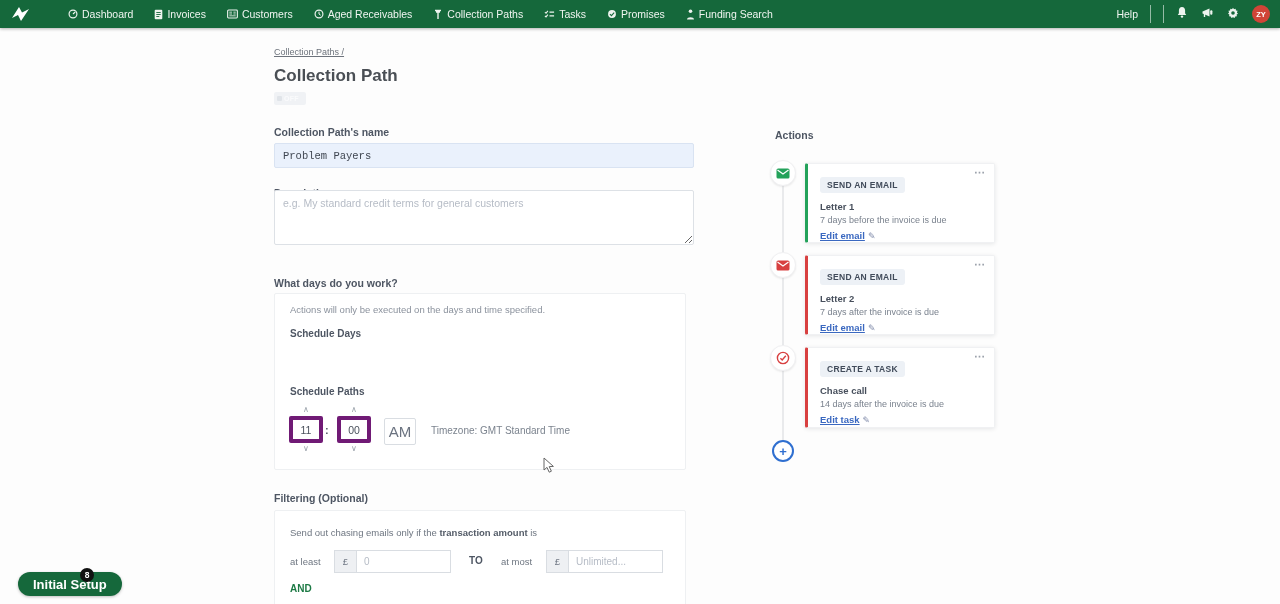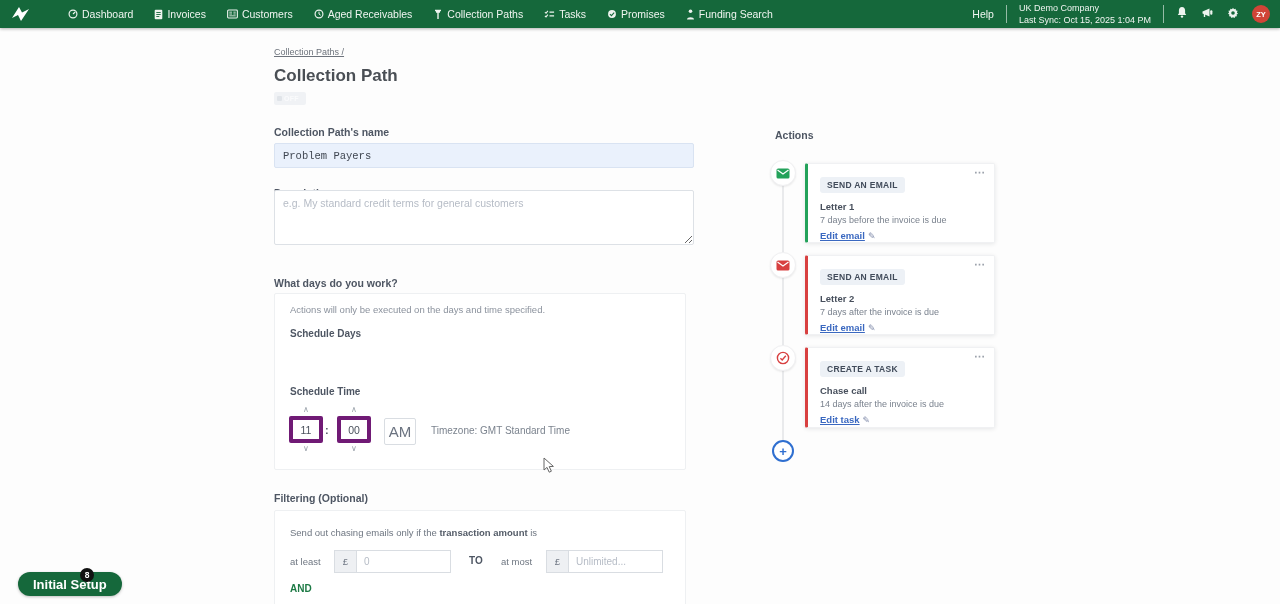--- a/index.html
+++ b/index.html
@@ -179,24 +179,20 @@
             <circle cx="4.5" cy="2.3" r="1.8" fill="#eef4ef"></circle>
             <path d="M1 10.5 C1 7.5 8 7.5 8 10.5 Z" fill="#eef4ef"></path>
           </svg>
         </span>
       <span>Funding Search</span>
     </span>
   </div>
   <div class="nav-right">
     <span class="nav-help">Help</span>
     <span class="nav-sep"></span>
-    <span class="company">
-      <div>UK Demo Company</div>
-      <div>Last Sync: Oct 15, 2025 1:04 PM</div>
-    </span>
     <span class="nav-sep"></span>
     <span class="nav-icons">
       <span><svg width="12" height="13" viewBox="0 0 12 13">
             <path d="M6 1 C4 1 2.9 2.6 2.9 4.6 V7.2 L1.8 9 H10.2 L9.1 7.2 V4.6 C9.1 2.6 8 1 6 1 Z" fill="#eef4ef"></path>
             <circle cx="6" cy="10.6" r="1.2" fill="#eef4ef"></circle>
           </svg></span>
       <span><svg width="13" height="12" viewBox="0 0 13 12">
             <path d="M1.5 4.5 L8.5 1.5 V9.5 L1.5 6.5 Z" fill="#eef4ef"></path>
             <rect x="9.2" y="3.2" width="2.2" height="4.6" rx="1" fill="#eef4ef"></rect>
             <path d="M3.5 7 v3" stroke="#eef4ef" stroke-width="1.4"></path>
@@ -221,21 +217,21 @@
   <label class="field-label" style="top:126px;">Collection Path's name</label>
   <input class="name-input" type="text" value="Problem Payers" style="">
 
   <label class="field-label" style="top:187px;">Description</label>
   <textarea class="desc-area" placeholder="e.g. My standard credit terms for general customers" style=""></textarea>
 
   <div class="section-title" style="top:277px;">What days do you work?</div>
   <div class="card card-schedule">
     <div class="sched-note">Actions will only be executed on the days and time specified.</div>
     <div class="inner-label" style="top:34px;">Schedule Days</div>
-    <div class="inner-label" style="top:92px;">Schedule Time</div>
+    <div class="inner-label" style="top:92px;">Schedule Paths</div>
     <div class="stepper-col" style="left:14px; top:110px;">
       <span class="chev">∧</span>
       <span class="time-box">11</span>
       <span class="chev">∨</span>
     </div>
     <span class="time-colon">:</span>
     <div class="stepper-col" style="left:62px; top:110px;">
       <span class="chev">∧</span>
       <span class="time-box">00</span>
       <span class="chev">∨</span>

